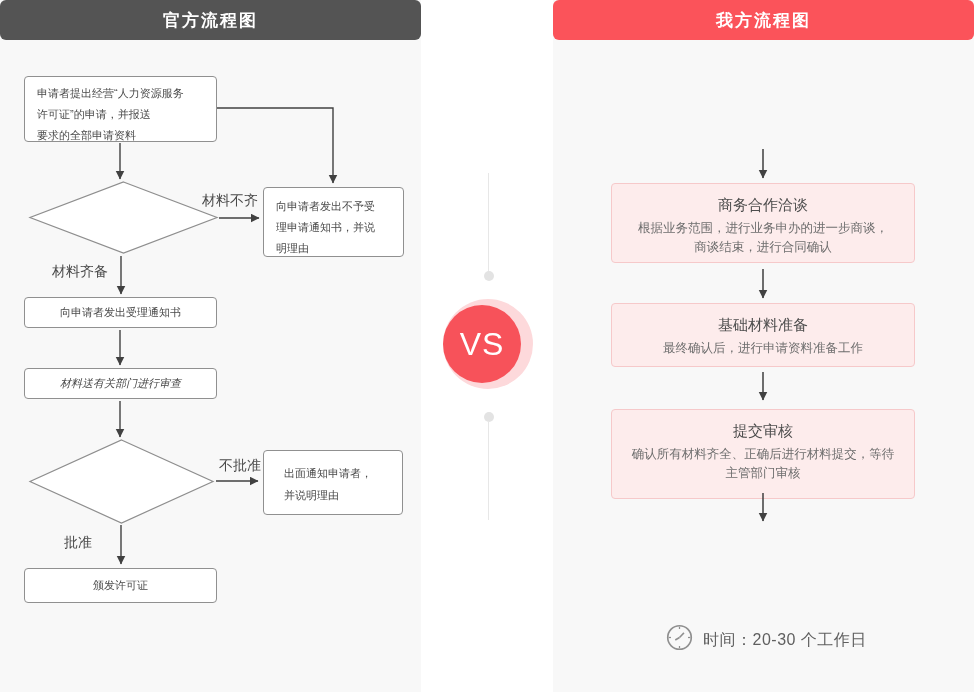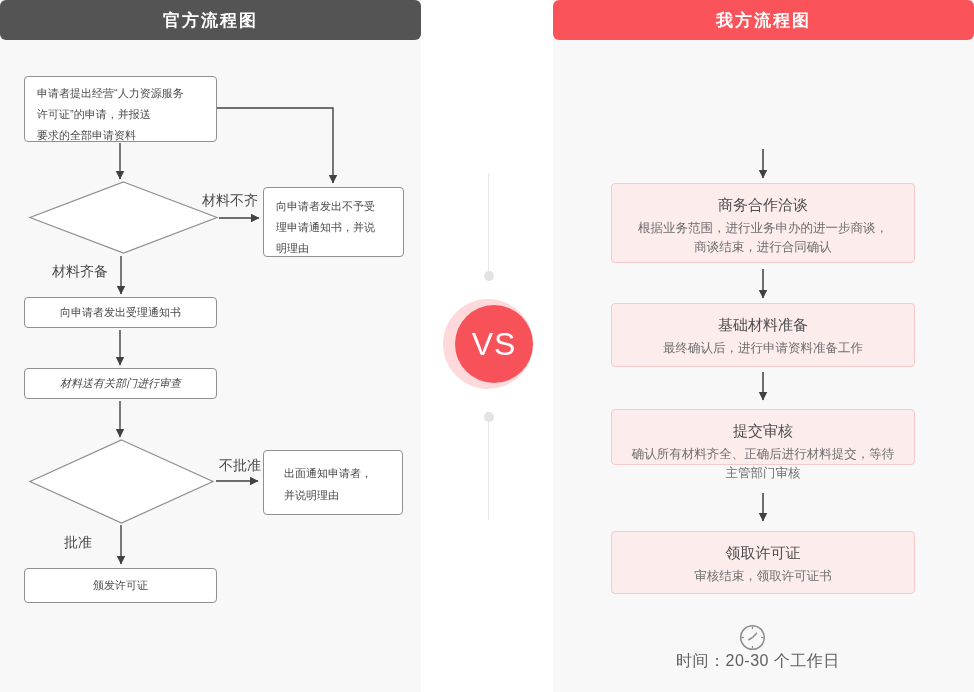--- a/index.html
+++ b/index.html
@@ -47,30 +47,30 @@
   }
   .step-title { font-size: 15px; color: #4d4d4d; line-height: 24px; }
   .step-desc { font-size: 12.5px; color: #6e6e6e; line-height: 19px; margin-top: 2px; white-space: pre-line; }
 
   
   .divider-line { position: absolute; width: 1px; background: #e7e7e7; left: 488px; }
   .divider-dot { position: absolute; width: 10px; height: 10px; border-radius: 50%; background: #e3e3e3; left: 484px; }
   #vs-ring {
     position: absolute; left: 443px; top: 299px; width: 90px; height: 90px;
     border-radius: 50%; background: #fdd9db;
-    display: flex; align-items: center; justify-content: flex-end;
+    display: flex; align-items: center; justify-content: flex-start;
   }
   #vs-circle {
     width: 78px; height: 78px; border-radius: 50%; background: #f7525a;
     display: flex; align-items: center; justify-content: center;
     color: #ffffff; font-size: 32px; letter-spacing: 1px;
   }
 
   
-  #time-row { position: absolute; left: 113px; top: 624px; display: flex; align-items: center; flex-direction: column; }
+  #time-row { position: absolute; left: 113px; top: 624px; display: flex; align-items: flex-end; }
   #time-text { margin-left: 10px; font-size: 16px; color: #5f5f5f; letter-spacing: 0.5px; }
 </style>
 </head>
 <body>
 
 <div id="stage">
 
   <div id="left-panel" class="panel">
     <div id="left-header" class="panel-header">官方流程图</div>
 
@@ -113,30 +113,26 @@
       <div class="step-title">商务合作洽谈</div>
       <div class="step-desc">根据业务范围，进行业务申办的进一步商谈，
 商谈结束，进行合同确认</div>
     </div>
 
     <div class="step" style="top:303px; height:64px;">
       <div class="step-title">基础材料准备</div>
       <div class="step-desc">最终确认后，进行申请资料准备工作</div>
     </div>
 
-    <div class="step" style="top:409px; height:56px;">
+    <div class="step" style="top:409px; height:90px;">
       <div class="step-title">提交审核</div>
       <div class="step-desc">确认所有材料齐全、正确后进行材料提交，等待
 主管部门审核</div>
     </div>
 
-    <div class="step" style="top:531px; height:63px;">
-      <div class="step-title">领取许可证</div>
-      <div class="step-desc">审核结束，领取许可证书</div>
-    </div>
 
     <div id="time-row">
       <svg width="27" height="27" viewBox="0 0 28 28">
         <circle cx="14" cy="14" r="12.2" fill="none" stroke="#8f8f8f" stroke-width="1.7"></circle>
         <line x1="14" y1="2.8" x2="14" y2="5.2" stroke="#8f8f8f" stroke-width="1.3"></line>
         <line x1="14" y1="22.8" x2="14" y2="25.2" stroke="#8f8f8f" stroke-width="1.3"></line>
         <line x1="2.8" y1="14" x2="5.2" y2="14" stroke="#8f8f8f" stroke-width="1.3"></line>
         <line x1="22.8" y1="14" x2="25.2" y2="14" stroke="#8f8f8f" stroke-width="1.3"></line>
         <line x1="14" y1="14" x2="18.6" y2="9.2" stroke="#8f8f8f" stroke-width="1.6"></line>
         <line x1="14" y1="14" x2="9.6" y2="16.6" stroke="#8f8f8f" stroke-width="1.6"></line>

